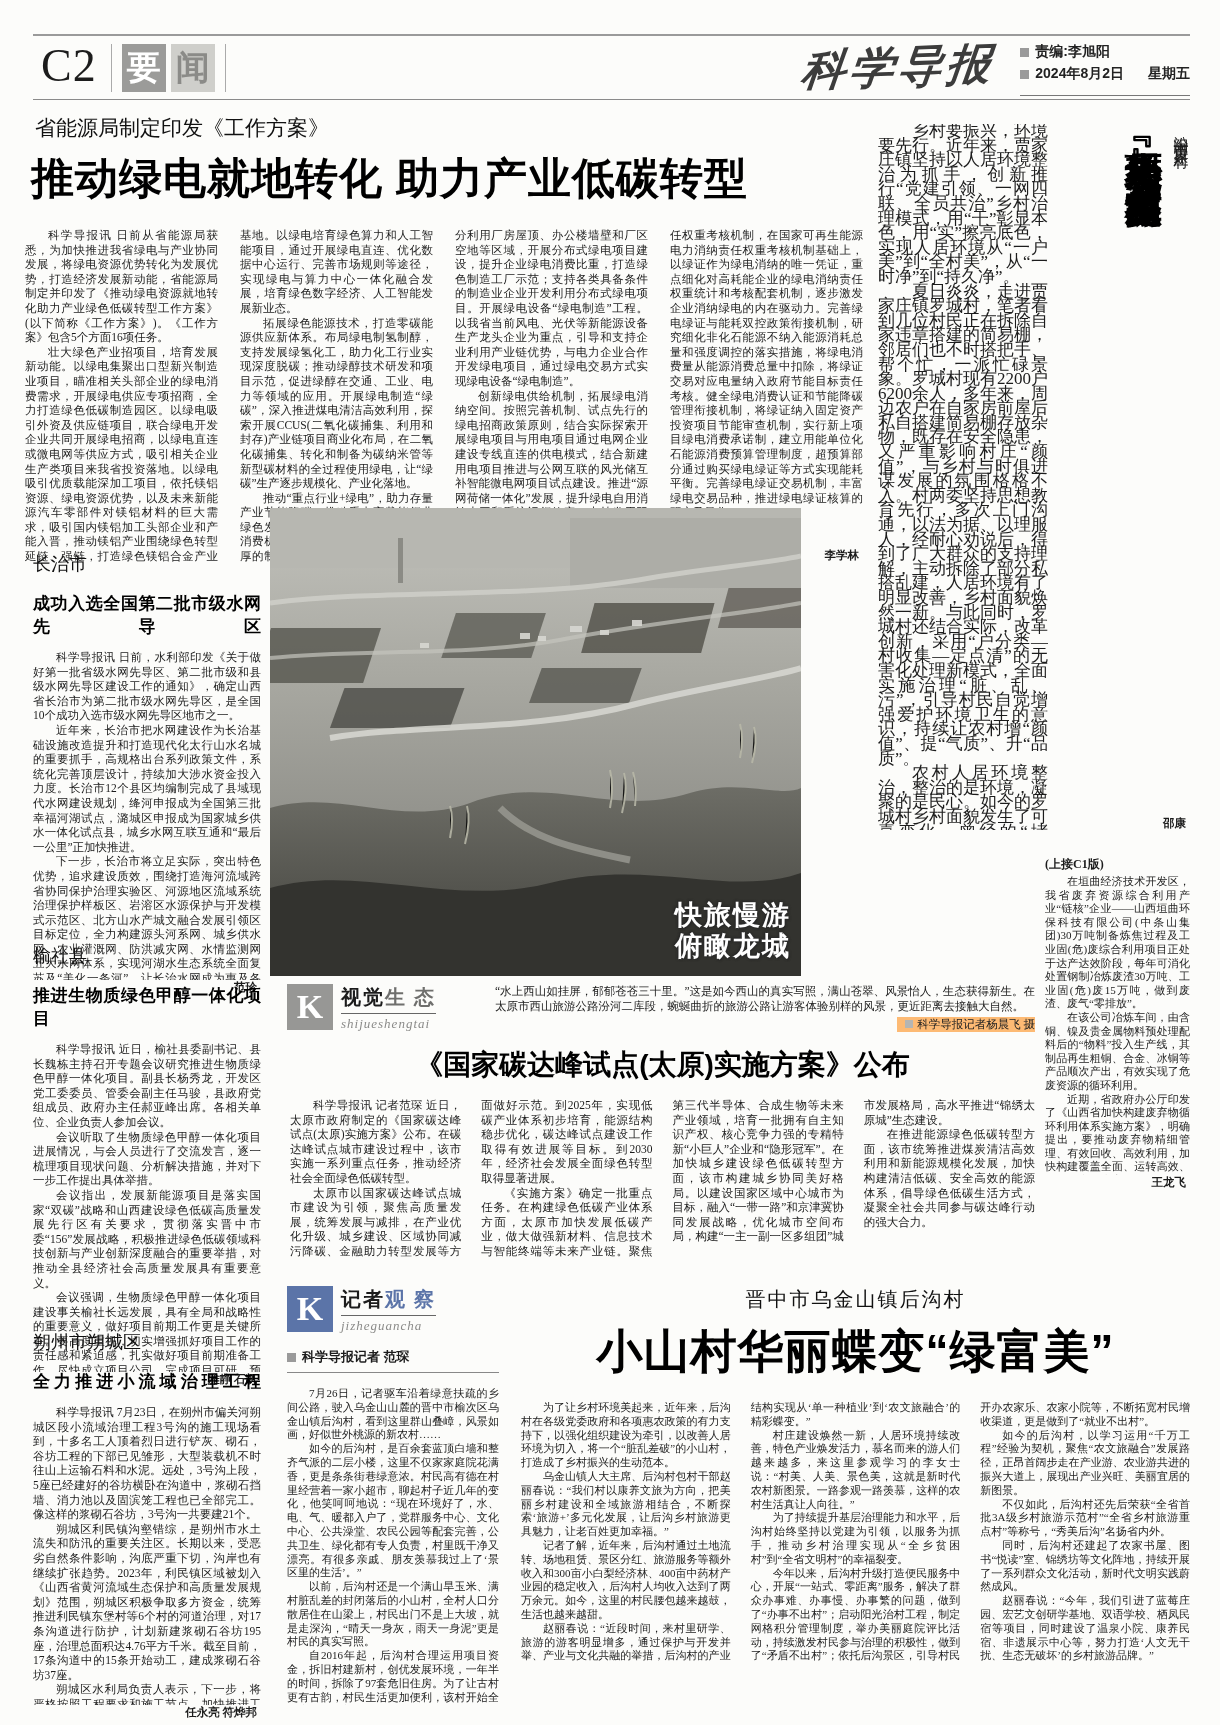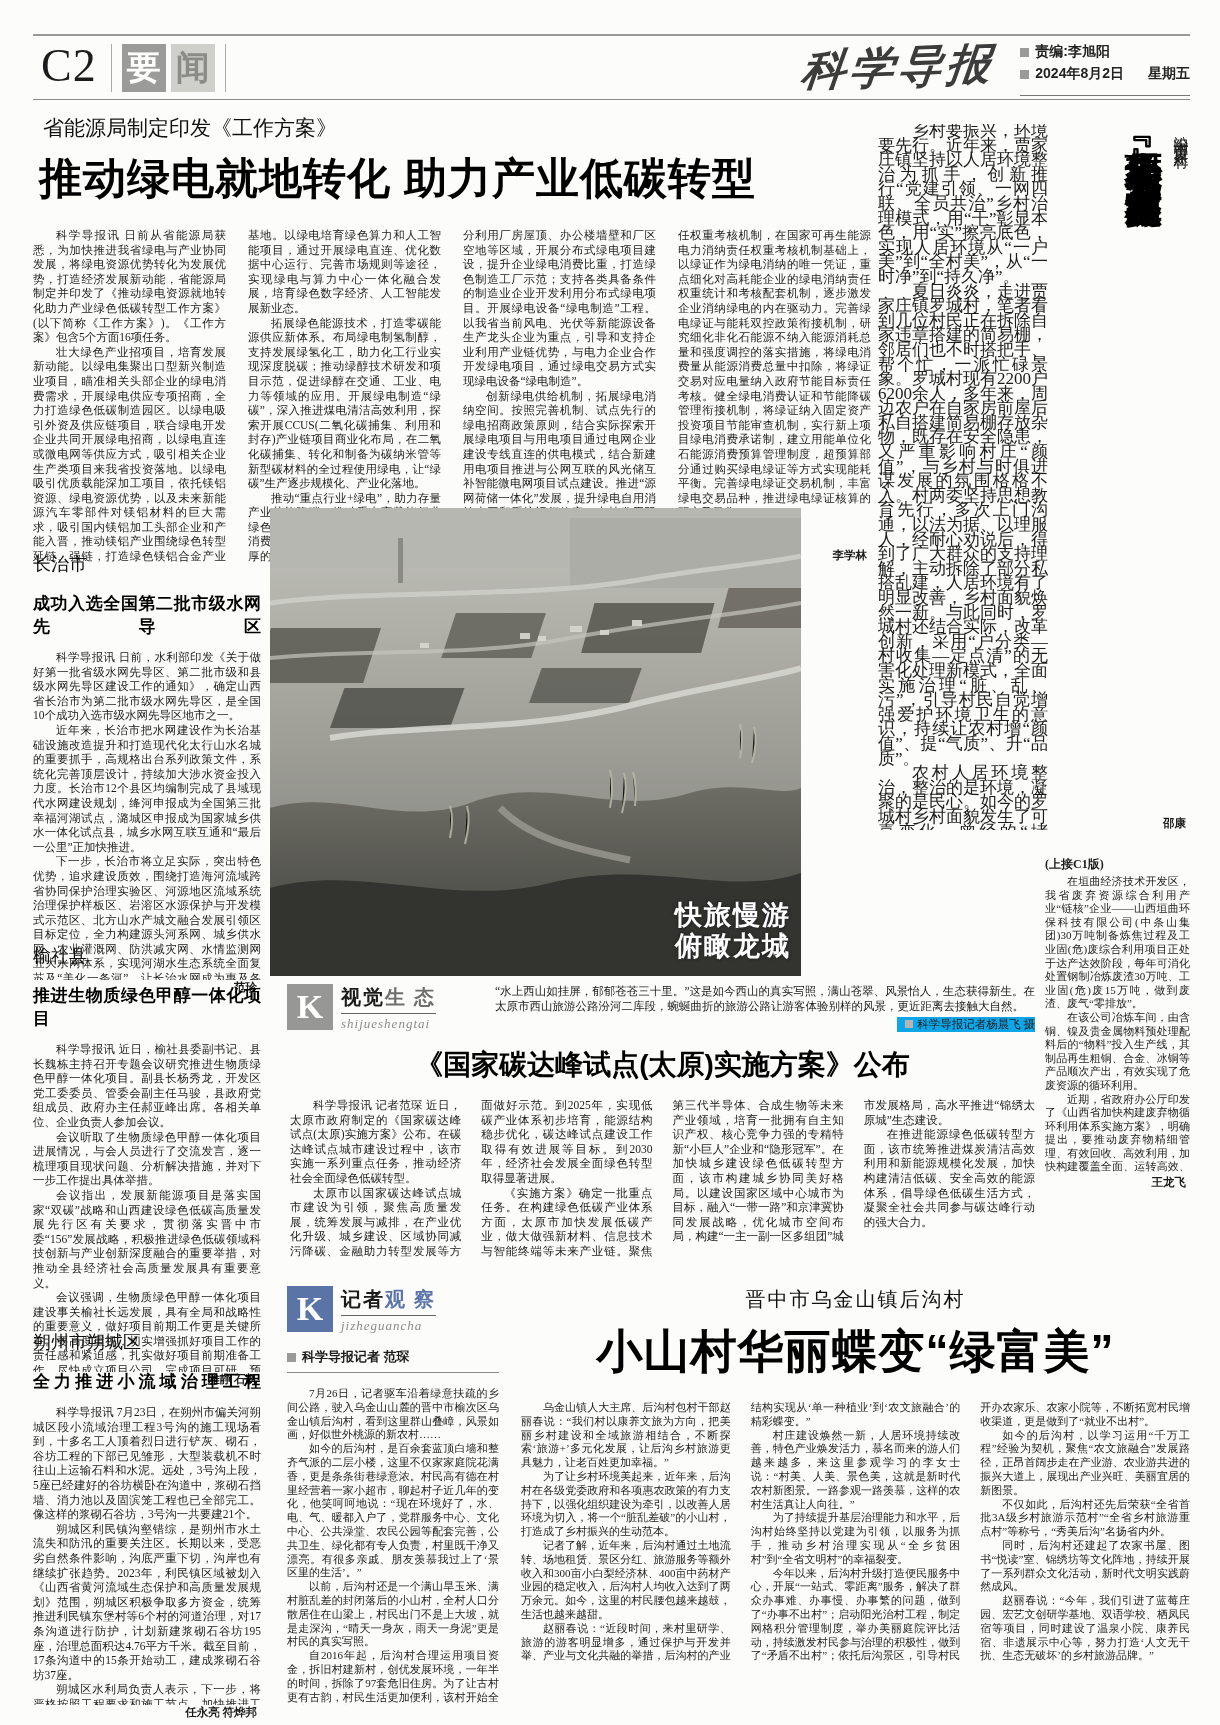--- a/index.html
+++ b/index.html
@@ -23,21 +23,21 @@
   .pub-info{font-family:"Liberation Sans","DejaVu Sans",sans-serif;font-size:14px;color:#222;
             border-bottom:1.5px solid #777;padding-bottom:8px;}
   .pub-info .row{display:flex;align-items:center;gap:6px;margin:4px 0;font-weight:bold;}
   .sq{display:inline-block;width:9px;height:9px;background:#9a9a9a;}
   
   .kicker{font-family:"Liberation Sans","DejaVu Sans",sans-serif;font-size:20px;color:#111;}
   .body-txt{font-size:11.5px;line-height:14.6px;text-align:justify;overflow:hidden;}
   .body-txt p{margin:0;text-indent:2em;}
   .byline{text-align:right;font-weight:bold;font-size:11.5px;padding-right:4px;}
   
-  #lead{position:absolute;left:33px;top:112px;width:838px;}
+  #lead{position:absolute;left:25px;top:112px;width:838px;}
   #lead .kicker{font-size:21px;margin:2px 0 8px 10px;}
   #lead h1{margin:0 0 0 6px;font-family:"Liberation Sans","DejaVu Sans",sans-serif;
            font-weight:900;font-size:43px;letter-spacing:1px;color:#000;}
   #lead .cols{margin-top:20px;height:336px;column-count:4;column-gap:22px;}
   
   .rail-art{position:absolute;left:33px;width:228px;}
   .rail-art .kicker{font-size:18px;margin-bottom:8px;}
   .rail-art h2{margin:16px 0 12px 0;font-family:"Liberation Sans","DejaVu Sans",sans-serif;
                font-weight:bold;font-size:17px;color:#000;text-align:justify;text-align-last:justify;}
   #changzhi{top:552px;}  #yushe{top:944px;}  #shuozhou{top:1330px;}
@@ -53,21 +53,21 @@
   .logo-block{width:170px;flex:0 0 170px;display:flex;gap:8px;}
   .logo-sq{width:46px;height:46px;display:flex;align-items:center;justify-content:center;
            font-family:"Liberation Serif",serif;font-weight:bold;font-size:34px;color:#fff;}
   .logo-sq.gray{background:#979795;}
   .logo-sq.blue{background:#5b74a8;}
   .logo-txt .t1{font-size:20px;font-weight:bold;letter-spacing:2px;border-bottom:1.5px solid #666;padding-bottom:2px;}
   .logo-txt .t1 .fancy{color:#6f6f6d;}
   .logo-txt .t1 .fancy.bl{color:#5b74a8;}
   .logo-txt .pinyin{font-style:italic;color:#8a8a88;font-size:13px;letter-spacing:1px;margin-top:2px;}
   #caption-row .cap{flex:1;margin-left:38px;position:relative;font-size:11.5px;line-height:15px;text-align:justify;height:48px;overflow:hidden;}
-  #caption-row .credit{position:absolute;right:0;bottom:0;background:#0ea5e9;padding-left:8px;color:#222;}
+  #caption-row .credit{position:absolute;right:0;bottom:0;background:#fdba74;padding-left:8px;color:#222;}
   #caption-row .credit .sq{width:8px;height:8px;background:#b5b5b3;margin-right:4px;}
   
   #tanfeng{position:absolute;left:290px;top:1046px;width:745px;}
   #tanfeng h2{margin:0;text-align:center;font-family:"Liberation Sans","DejaVu Sans",sans-serif;
               font-weight:bold;font-size:28px;color:#000;}
   #tanfeng .cols{margin-top:14px;height:168px;column-count:4;column-gap:20px;}
   
   #fenyang{position:absolute;left:878px;top:124px;width:312px;height:732px;}
   .vhead{float:right;width:128px;height:452px;margin:0 0 8px 14px;
          writing-mode:vertical-rl;display:flex;flex-direction:column;align-items:flex-start;}
@@ -291,22 +291,22 @@
           <p data-name="paragraph">7月26日，记者驱车沿着绿意扶疏的乡间公路，驶入乌金山山麓的晋中市榆次区乌金山镇后沟村，看到这里群山叠嶂，风景如画，好似世外桃源的新农村……</p>
           <p data-name="paragraph">如今的后沟村，是百余套蓝顶白墙和整齐气派的二层小楼，这里不仅家家庭院花满香，更是条条街巷绿意浓。村民高有德在村里经营着一家小超市，聊起村子近几年的变化，他笑呵呵地说：“现在环境好了，水、电、气、暖都入户了，党群服务中心、文化中心、公共澡堂、农民公园等配套完善，公共卫生、绿化都有专人负责，村里既干净又漂亮。有很多亲戚、朋友羡慕我过上了‘景区里的生活’。”</p>
           <p data-name="paragraph">以前，后沟村还是一个满山旱玉米、满村脏乱差的封闭落后的小山村，全村人口分散居住在山梁上，村民出门不是上大坡，就是走深沟，“晴天一身灰，雨天一身泥”更是村民的真实写照。</p>
           <p data-name="paragraph">自2016年起，后沟村合理运用项目资金，拆旧村建新村，创优发展环境，一年半的时间，拆除了97套危旧住房。为了让古村更有古韵，村民生活更加便利，该村开始全面启动后沟新村建设工程，累计建成82套别墅式小二楼和32套单元楼，并配套建设党群服务中心、农业生产用房、日间照料中心等，村庄实现硬化、绿化、亮化、美化，人居环境得到了全面改善。</p>
         </div>
     </div>
     <div class="feat-right" data-name="feature-right-area">
       <div class="kicker" data-name="feature-kicker">晋中市乌金山镇后沟村</div>
       <h2 data-name="feature-headline">小山村华丽蝶变“绿富美”</h2>
       <div class="cols body-txt" data-name="feature-body">
+          <p data-name="paragraph">为了让乡村环境美起来，近年来，后沟村在各级党委政府和各项惠农政策的有力支持下，以强化组织建设为牵引，以改善人居环境为切入，将一个“脏乱差破”的小山村，打造成了乡村振兴的生动范本。</p>
           <p data-name="paragraph">乌金山镇人大主席、后沟村包村干部赵丽春说：“我们村以康养文旅为方向，把美丽乡村建设和全域旅游相结合，不断探索‘旅游+’多元化发展，让后沟乡村旅游更具魅力，让老百姓更加幸福。”</p>
-          <p data-name="paragraph">为了让乡村环境美起来，近年来，后沟村在各级党委政府和各项惠农政策的有力支持下，以强化组织建设为牵引，以改善人居环境为切入，将一个“脏乱差破”的小山村，打造成了乡村振兴的生动范本。</p>
           <p data-name="paragraph">记者了解，近年来，后沟村通过土地流转、场地租赁、景区分红、旅游服务等额外收入和300亩小白梨经济林、400亩中药材产业园的稳定收入，后沟村人均收入达到了两万余元。如今，这里的村民腰包越来越鼓，生活也越来越甜。</p>
           <p data-name="paragraph">赵丽春说：“近段时间，来村里研学、旅游的游客明显增多，通过保护与开发并举、产业与文化共融的举措，后沟村的产业结构实现从‘单一种植业’到‘农文旅融合’的精彩蝶变。”</p>
           <p data-name="paragraph">村庄建设焕然一新，人居环境持续改善，特色产业焕发活力，慕名而来的游人们越来越多，来这里参观学习的李女士说：“村美、人美、景色美，这就是新时代农村新图景。一路参观一路羡慕，这样的农村生活真让人向往。”</p>
           <p data-name="paragraph">为了持续提升基层治理能力和水平，后沟村始终坚持以党建为引领，以服务为抓手，推动乡村治理实现从“全乡贫困村”到“全省文明村”的幸福裂变。</p>
           <p data-name="paragraph">今年以来，后沟村升级打造便民服务中心，开展“一站式、零距离”服务，解决了群众办事难、办事慢、办事繁的问题，做到了“办事不出村”；启动阳光治村工程，制定网格积分管理制度，举办美丽庭院评比活动，持续激发村民参与治理的积极性，做到了“矛盾不出村”；依托后沟景区，引导村民开办农家乐、农家小院等，不断拓宽村民增收渠道，更是做到了“就业不出村”。</p>
           <p data-name="paragraph">如今的后沟村，以学习运用“千万工程”经验为契机，聚焦“农文旅融合”发展路径，正昂首阔步走在产业游、农业游共进的振兴大道上，展现出产业兴旺、美丽宜居的新图景。</p>
           <p data-name="paragraph">不仅如此，后沟村还先后荣获“全省首批3A级乡村旅游示范村”“全省乡村旅游重点村”等称号，“秀美后沟”名扬省内外。</p>
           <p data-name="paragraph">同时，后沟村还建起了农家书屋、图书“悦读”室、锦绣坊等文化阵地，持续开展了一系列群众文化活动，新时代文明实践蔚然成风。</p>
           <p data-name="paragraph">赵丽春说：“今年，我们引进了蓝莓庄园、宏艺文创研学基地、双语学校、栖凤民宿等项目，同时建设了温泉小院、康养民宿、非遗展示中心等，努力打造‘人文无干扰、生态无破坏’的乡村旅游品牌。”</p>
         </div>

